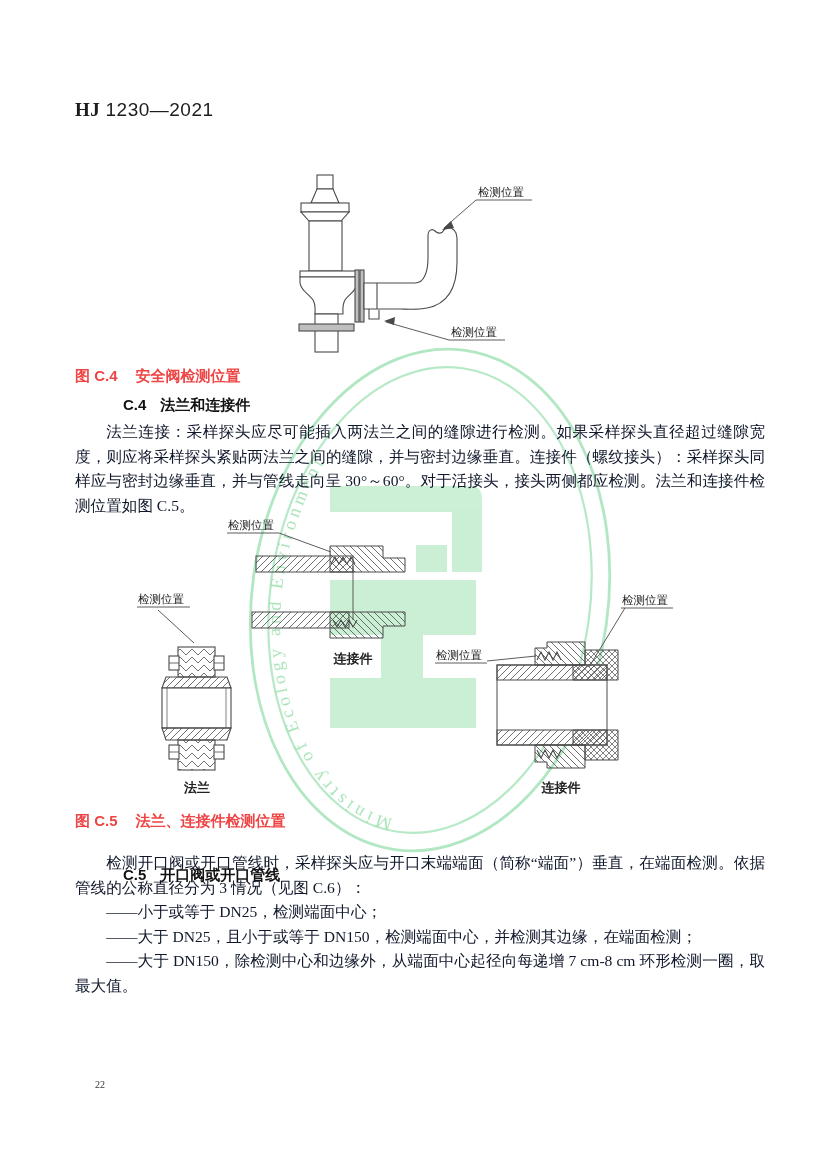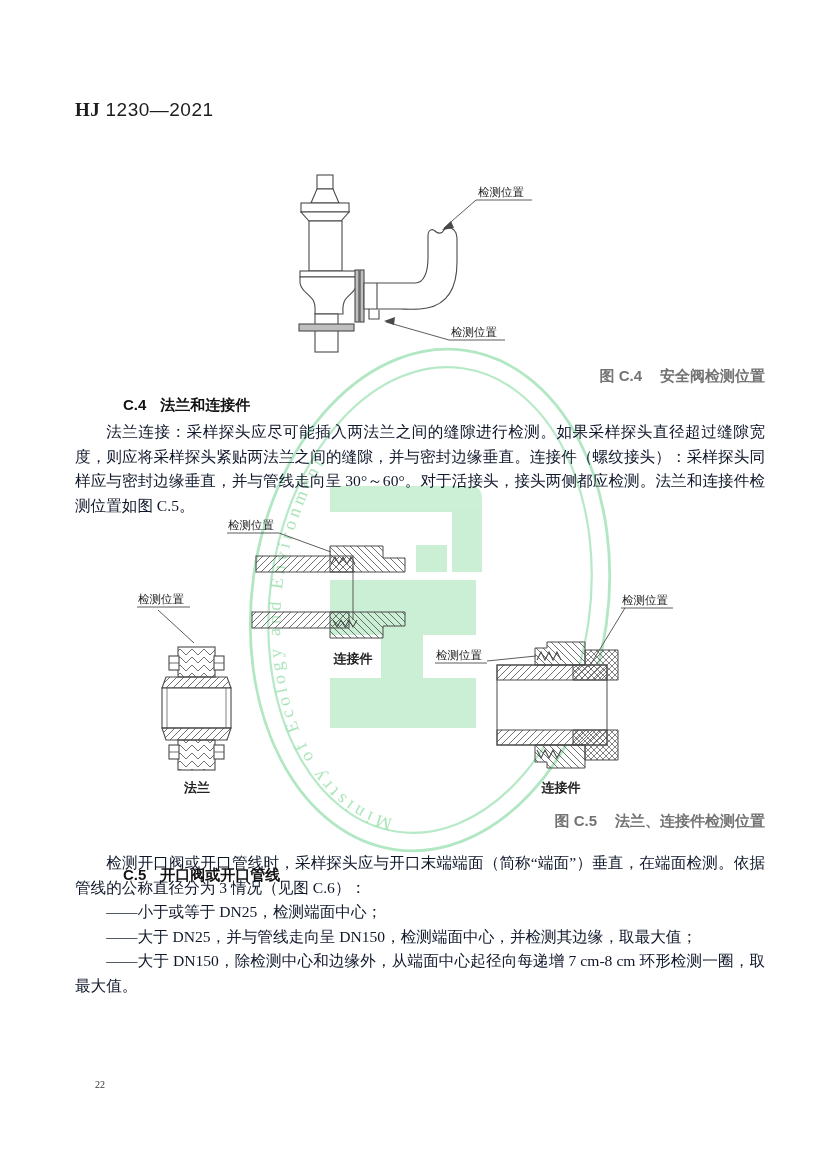--- a/index.html
+++ b/index.html
@@ -6,22 +6,22 @@
   html,body { background:#ffffff; }
   .page {
     position:relative; width:826px; height:1169px; background:#ffffff;
     overflow:hidden; font-family:"Liberation Serif","DejaVu Serif",serif; color:#1c1c1c;
   }
   svg.layer { position:absolute; left:0; top:0; pointer-events:none; }
   .doc-header { position:absolute; left:75px; top:99px; font-size:19px; letter-spacing:.5px; }
   .doc-header .code { font-weight:700; font-family:"Liberation Serif",serif; }
   .doc-header .year { font-weight:400; font-family:"Liberation Sans",sans-serif; }
   .fig-caption {
-    position:absolute; left:75px; width:690px; text-align:right;
-    font-family:"Liberation Sans",sans-serif; font-weight:700; font-size:15px; color:#737373;
+    position:absolute; left:75px; width:690px; text-align:left;
+    font-family:"Liberation Sans",sans-serif; font-weight:700; font-size:15px; color:#ef4444;
   }
   .fig-caption .pre { margin-right:18px; }
   .sec-heading {
     position:absolute; left:75px; font-family:"Liberation Sans",sans-serif;
     font-weight:700; font-size:15px; color:#111;margin-left:48px;
   }
   .sec-heading .num { margin-right:14px; }
   .body-block { position:absolute; left:75px; width:690px; font-size:15.6px; line-height:24.6px; color:#0f172a; }
   .body-block p { text-align:justify; text-indent:2em; }
   .page-num { position:absolute; left:95px; top:1079px; font-size:10px; color:#333; }
@@ -172,18 +172,18 @@
     <span class="pre">图 C.5</span><span>法兰、连接件检测位置</span>
   </div>
 
   <div class="sec-heading" style="top:866px;">
     <span class="num">C.5</span><span>开口阀或开口管线</span>
   </div>
 
   <div class="body-block" style="top:851px;">
     <p>检测开口阀或开口管线时，采样探头应与开口末端端面（简称“端面”）垂直，在端面检测。依据管线的公称直径分为 3 情况（见图 C.6）：</p>
     <p>——小于或等于 DN25，检测端面中心；</p>
-    <p>——大于 DN25，并与管线走向呈 DN150，检测端面中心，并检测其边缘，取最大值；</p>
+    <p>——大于 DN25，且小于或等于 DN150，检测端面中心，并检测其边缘，在端面检测；</p>
     <p>——大于 DN150，除检测中心和边缘外，从端面中心起径向每递增 7 cm-8 cm 环形检测一圈，取最大值。</p>
   </div>
 
   <div class="page-num">22</div>
 </div>
 
 </body></html>

